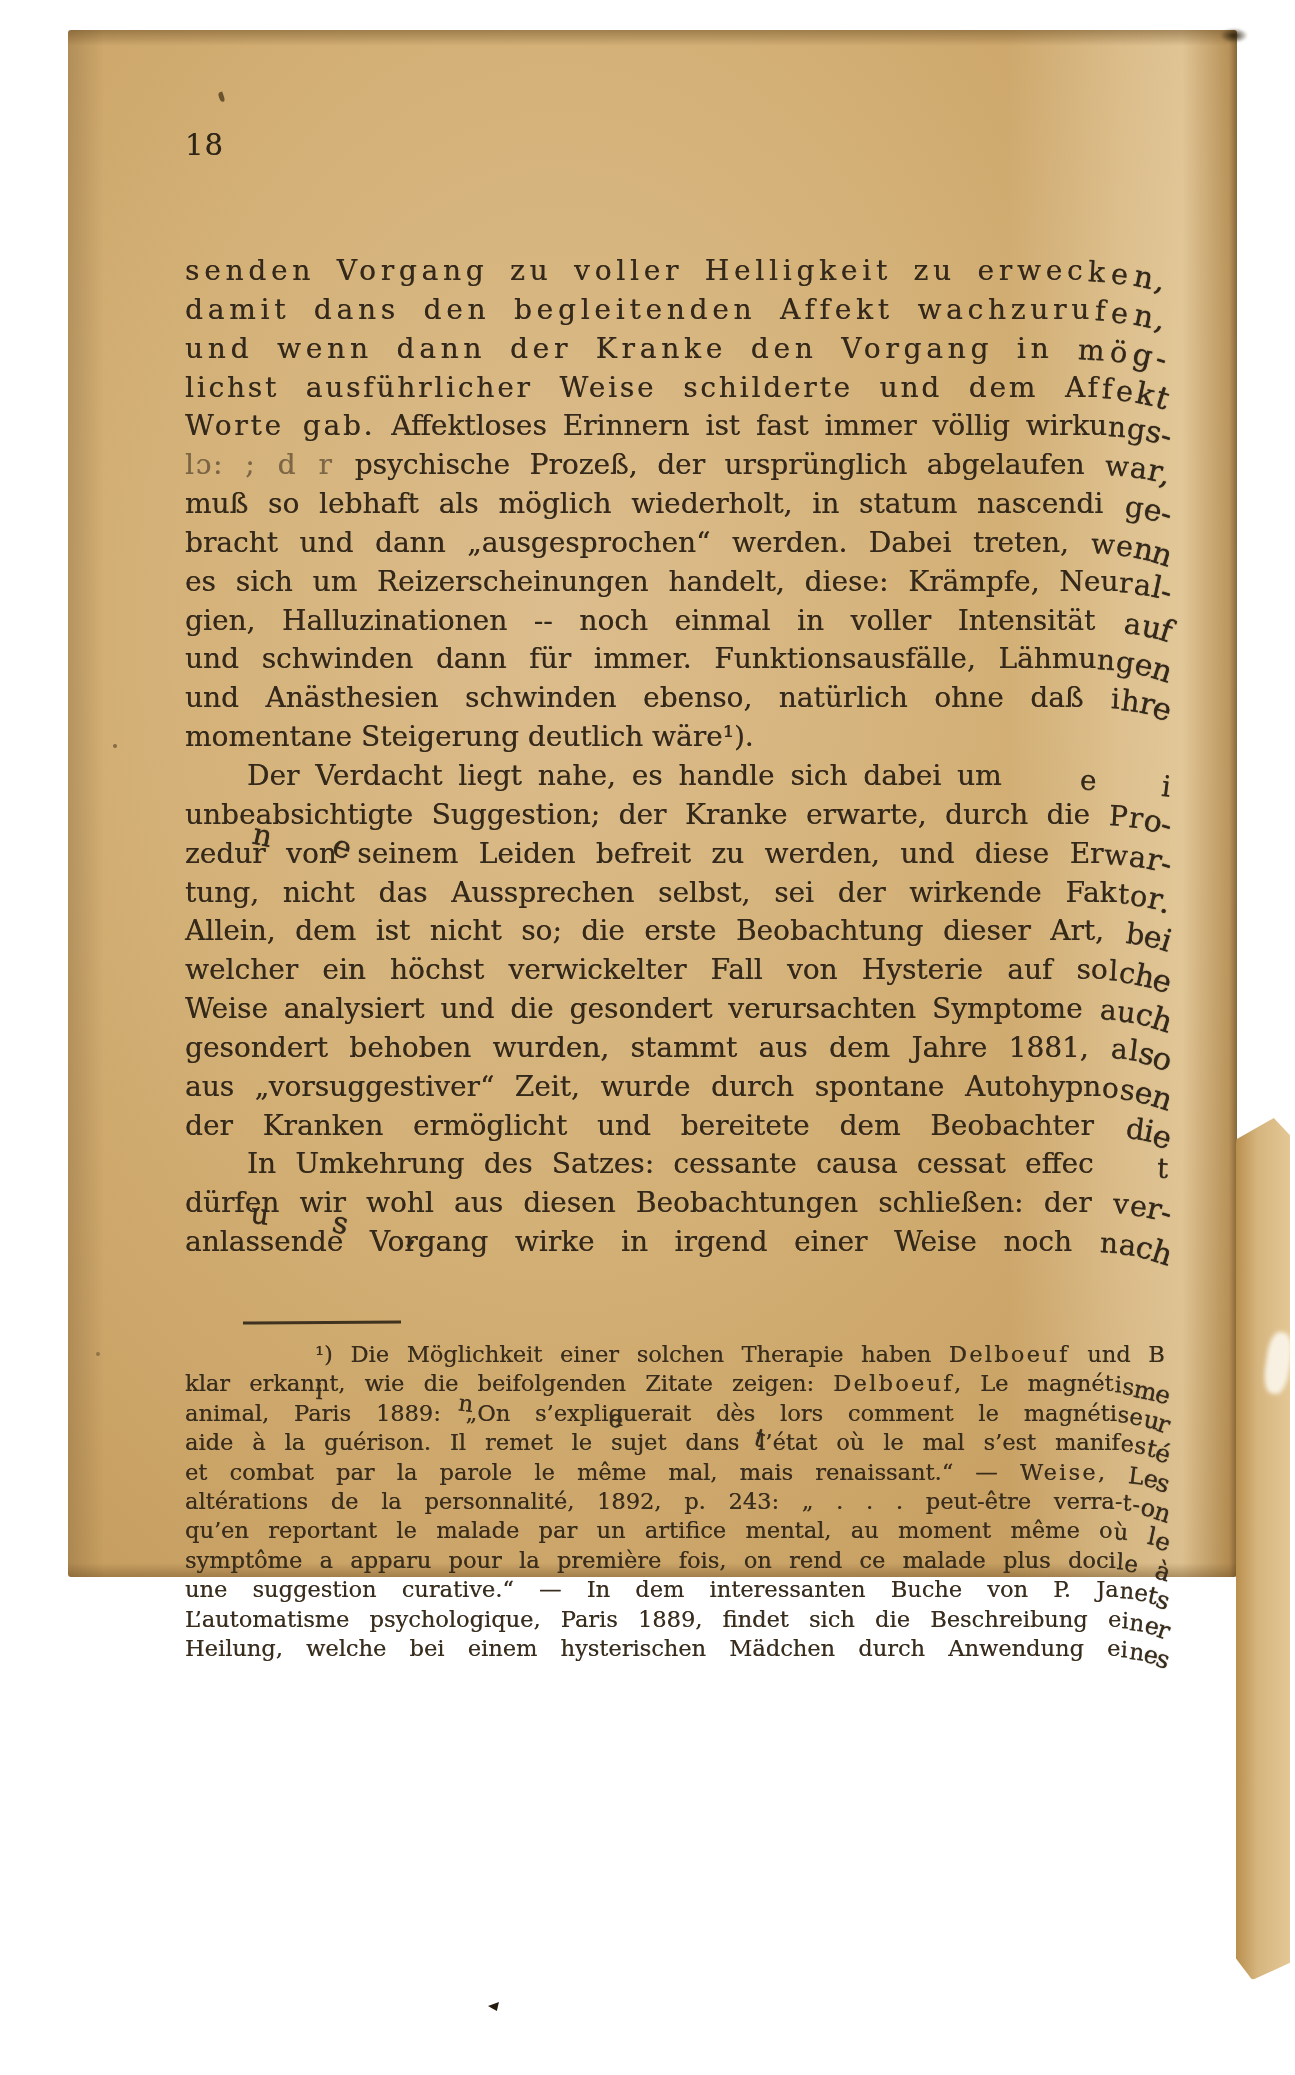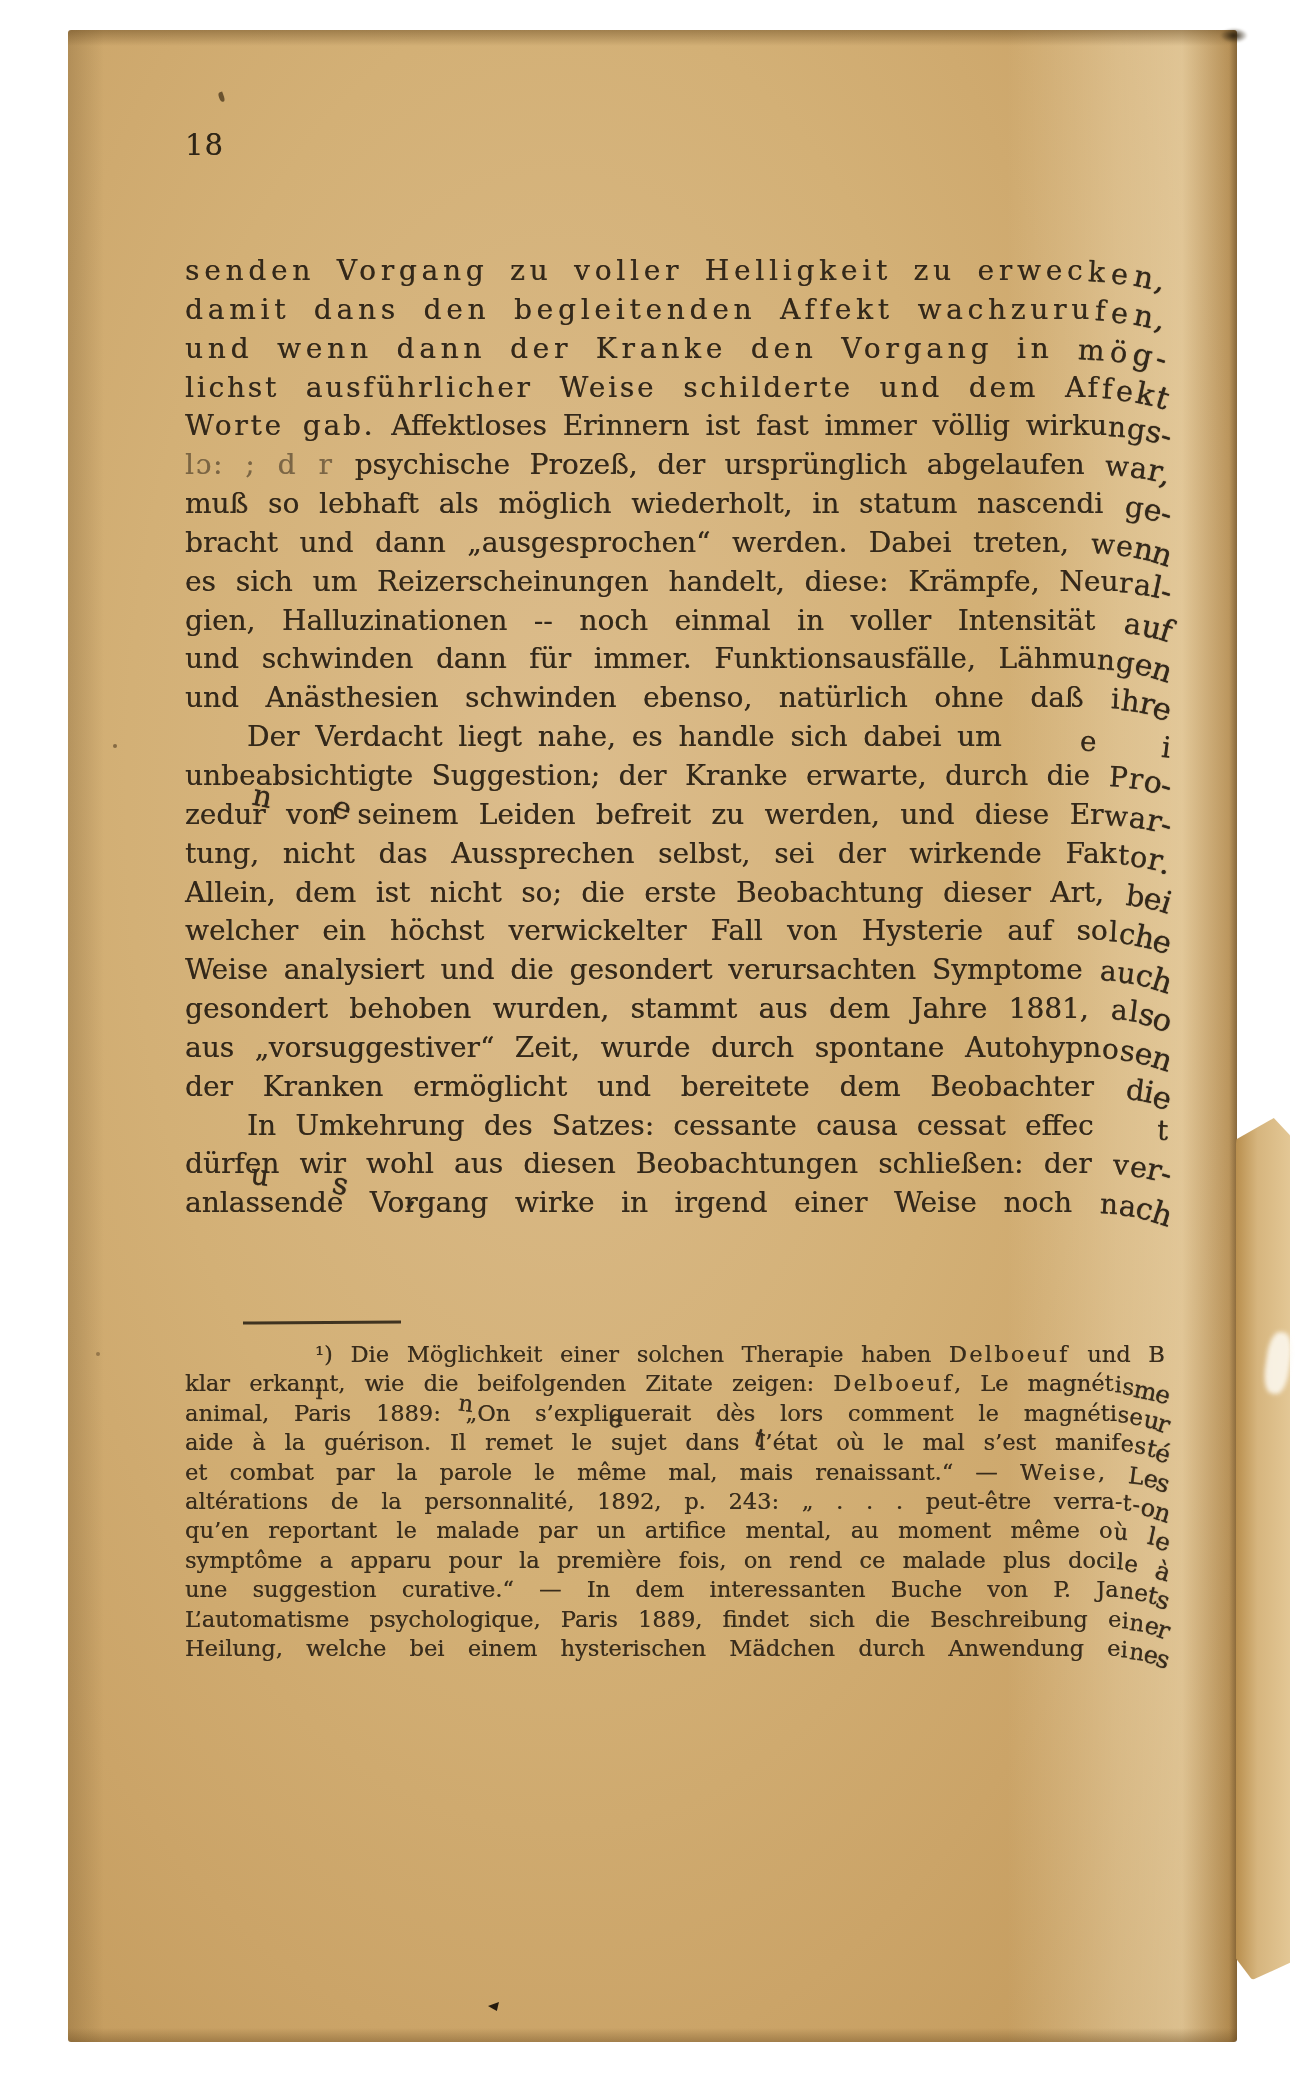--- a/index.html
+++ b/index.html
@@ -2,21 +2,21 @@
 <html><head>
 <meta charset="utf-8">
 <style>
   html,body{margin:0;padding:0;}
   body{
     width:1295px;height:2075px;background:#ffffff;position:relative;overflow:hidden;
     font-family:"DejaVu Serif","Liberation Serif",serif;
   }
   .scene{position:absolute;inset:0;}
   .paper{
-    position:absolute;left:68px;top:30px;width:1169px;height:2012px;border-radius:3px;
+    position:absolute;left:68px;top:30px;width:1169px;height:1547px;border-radius:3px;
     background:
       linear-gradient(180deg, rgba(96,66,26,.45), rgba(96,66,26,0) 16px),
       linear-gradient(0deg, rgba(96,66,26,.38), rgba(96,66,26,0) 14px),
       linear-gradient(90deg, rgba(80,55,20,.22), rgba(80,55,20,0) 36px),
       linear-gradient(270deg, rgba(70,45,15,.50) 0px, rgba(70,45,15,.12) 8px,
         rgba(255,244,214,.42) 55px, rgba(255,244,214,.30) 120px, rgba(255,244,214,0) 230px),
       radial-gradient(ellipse at 42% 38%, #dcbd8d 0%, #d3b076 45%, #cba468 72%, #c09758 100%);
   }
   .underpage{
     position:absolute;left:1236px;top:1118px;width:54px;height:862px;
@@ -75,20 +75,21 @@
         <div class="line j"><span class="g">und wenn dann der Kranke den Vorgang in </span><span class="cc c0 g">m</span><span class="cc c1 g">ö</span><span class="cc c2 g">g</span><span class="cc c3 g">-</span></div>
         <div class="line j"><span class="g2">lichst ausführlicher Weise schilderte und dem Af</span><span class="cc c0 g2">f</span><span class="cc c1 g2">e</span><span class="cc c2 g2">k</span><span class="cc c3 g2">t</span></div>
         <div class="line j"><span class="g2">Worte gab.</span><span> Affektloses Erinnern ist fast immer völlig wirku</span><span class="cc c0">n</span><span class="cc c1">g</span><span class="cc c2">s</span><span class="cc c3">-</span></div>
         <div class="line j"><span class="f">lɔ: ; d r </span><span>psychische Prozeß, der ursprünglich abgelaufen </span><span class="cc c0">w</span><span class="cc c1">a</span><span class="cc c2">r</span><span class="cc c3">,</span></div>
         <div class="line j"><span>muß so lebhaft als möglich wiederholt, in statum nascendi</span> <span class="cc c1">g</span><span class="cc c2">e</span><span class="cc c3">-</span></div>
         <div class="line j"><span>bracht und dann „ausgesprochen“ werden. Dabei treten, </span><span class="cc c0">w</span><span class="cc c1">e</span><span class="cc c2">n</span><span class="cc c3">n</span></div>
         <div class="line j"><span>es sich um Reizerscheinungen handelt, diese: Krämpfe, Neu</span><span class="cc c0">r</span><span class="cc c1">a</span><span class="cc c2">l</span><span class="cc c3">-</span></div>
         <div class="line j"><span>gien, Halluzinationen -- noch einmal in voller Intensität</span> <span class="cc c1">a</span><span class="cc c2">u</span><span class="cc c3">f</span></div>
         <div class="line j"><span>und schwinden dann für immer. Funktionsausfälle, Lähmu</span><span class="cc c0">n</span><span class="cc c1">g</span><span class="cc c2">e</span><span class="cc c3">n</span></div>
         <div class="line j"><span>und Anästhesien schwinden ebenso, natürlich ohne daß </span><span class="cc c0">i</span><span class="cc c1">h</span><span class="cc c2">r</span><span class="cc c3">e</span></div>
+        <div class="line"><span>momentane Steigerung deutlich wäre¹).</span></div>
         <div class="line j ind"><span>Der Verdacht liegt nahe, es handle sich dabei um </span><span class="cc c0">e</span><span class="cc c1">i</span><span class="cc c2">n</span><span class="cc c3">e</span></div>
         <div class="line j"><span>unbeabsichtigte Suggestion; der Kranke erwarte, durch die </span><span class="cc c0">P</span><span class="cc c1">r</span><span class="cc c2">o</span><span class="cc c3">-</span></div>
         <div class="line j"><span>zedur von seinem Leiden befreit zu werden, und diese Er</span><span class="cc c0">w</span><span class="cc c1">a</span><span class="cc c2">r</span><span class="cc c3">-</span></div>
         <div class="line j"><span>tung, nicht das Aussprechen selbst, sei der wirkende Fak</span><span class="cc c0">t</span><span class="cc c1">o</span><span class="cc c2">r</span><span class="cc c3">.</span></div>
         <div class="line j"><span>Allein, dem ist nicht so; die erste Beobachtung dieser Art,</span> <span class="cc c1">b</span><span class="cc c2">e</span><span class="cc c3">i</span></div>
         <div class="line j"><span>welcher ein höchst verwickelter Fall von Hysterie auf so</span><span class="cc c0">l</span><span class="cc c1">c</span><span class="cc c2">h</span><span class="cc c3">e</span></div>
         <div class="line j"><span>Weise analysiert und die gesondert verursachten Symptome </span><span class="cc c0">a</span><span class="cc c1">u</span><span class="cc c2">c</span><span class="cc c3">h</span></div>
         <div class="line j"><span>gesondert behoben wurden, stammt aus dem Jahre 1881, </span><span class="cc c0">a</span><span class="cc c1">l</span><span class="cc c2">s</span><span class="cc c3">o</span></div>
         <div class="line j"><span>aus „vorsuggestiver“ Zeit, wurde durch spontane Autohypn</span><span class="cc c0">o</span><span class="cc c1">s</span><span class="cc c2">e</span><span class="cc c3">n</span></div>
         <div class="line j"><span>der Kranken ermöglicht und bereitete dem Beobachter</span> <span class="cc c1">d</span><span class="cc c2">i</span><span class="cc c3">e</span></div>

